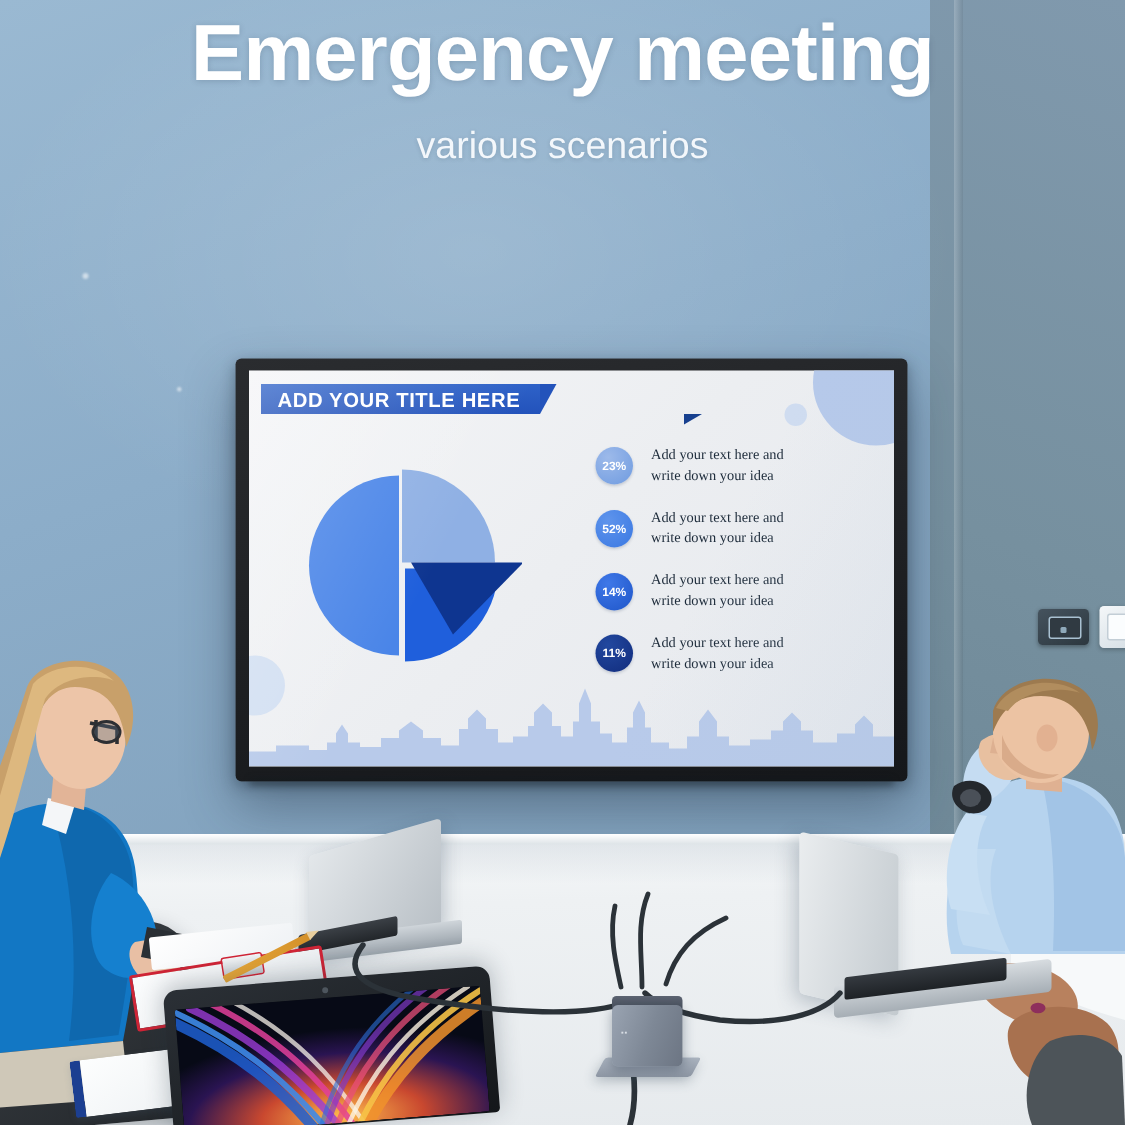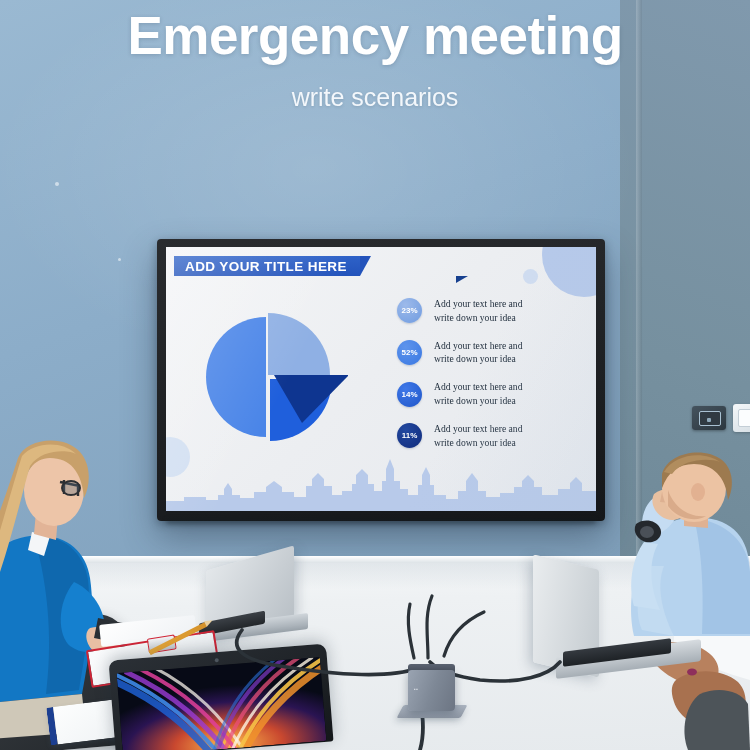--- a/index.html
+++ b/index.html
@@ -193,21 +193,21 @@
 
   <div class="wall-left"></div>
   <div class="wall-right"></div>
   <div class="wall-seam"></div>
   <div class="wall-vign"></div>
   <div class="dust" style="left:55px;top:182px;"></div>
   <div class="dust" style="left:118px;top:258px;width:3px;height:3px;"></div>
 
   <div class="headline">Emergency meeting</div>
   <div class="subhead">
-    <div>write scenarios</div>
+    <div>various scenarios</div>
   </div>
 
   <div class="plate-dark">
       <i></i>
     </div>
   <div class="plate-light">
       <i></i>
     </div>
 
   <div id="tv">

